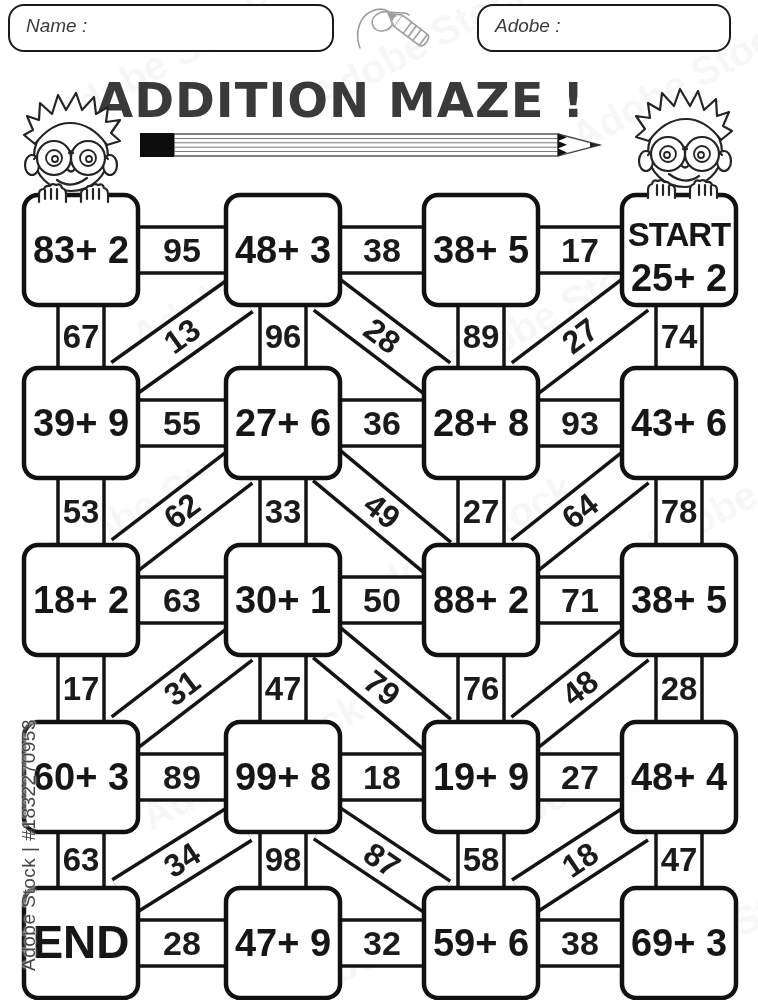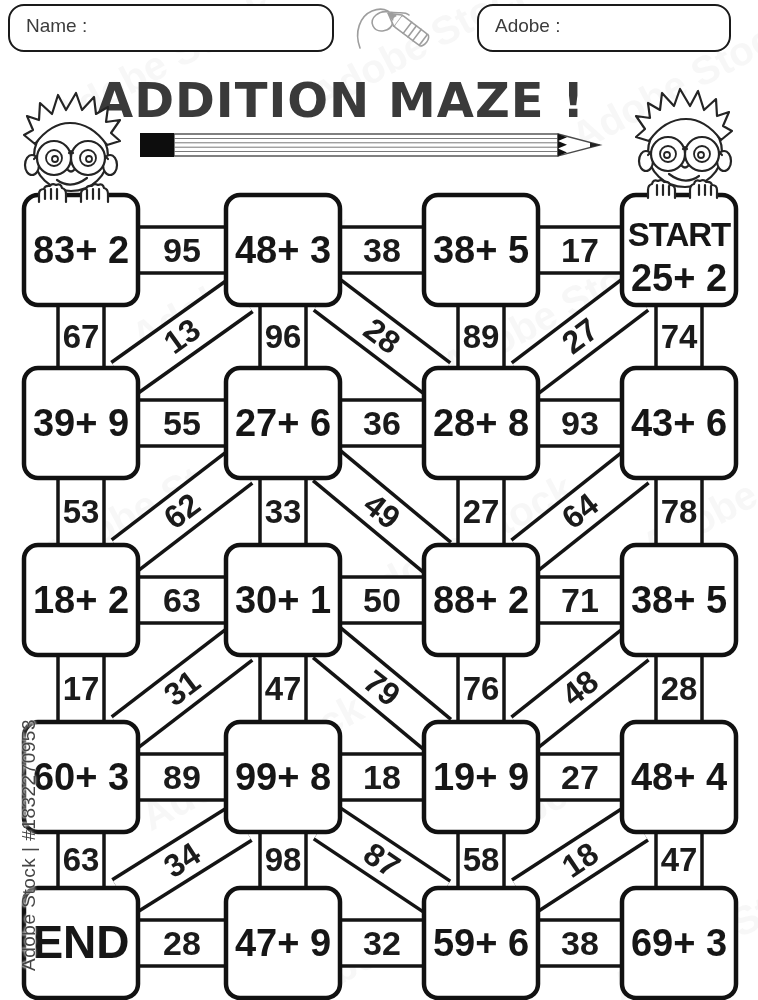--- a/index.html
+++ b/index.html
@@ -1,20 +1,20 @@
 <!DOCTYPE html>
 <html><head>
 <meta charset="utf-8">
 <style>
   html,body{margin:0;padding:0;background:#e8e8e8;}
   #page{position:relative;width:758px;height:1000px;background:#fff;overflow:hidden;
         font-family:"Liberation Sans",sans-serif;}
   
   .field-box{position:absolute;border:2.5px solid #1a1a1a;border-radius:16px;background:#fff;}
-  .field-label{position:absolute;font-size:19px;color:#3c3c3c;}
+  .field-label{position:absolute;font-size:19px;color:#3c3c3c;font-style:italic;}
   #title{position:absolute;left:96px;top:72px;width:528px;text-align:left;
          font-family:"DejaVu Sans",sans-serif;font-weight:700;font-size:48px;
          letter-spacing:1px;color:#3a3a3a;white-space:nowrap;}
   
   .box{fill:#fff;stroke:#111;stroke-width:4.5px;}
   .band{fill:#fff;stroke:#141414;stroke-width:3.5px;}
   .db{stroke:#141414;stroke-width:44px;}
   .dw{stroke:#ffffff;stroke-width:37px;}
   .pt{font:700 38px "Liberation Sans",sans-serif;fill:#161616;text-anchor:middle;}
   .cl{font:700 34px "Liberation Sans",sans-serif;fill:#1b1b1b;text-anchor:middle;}

